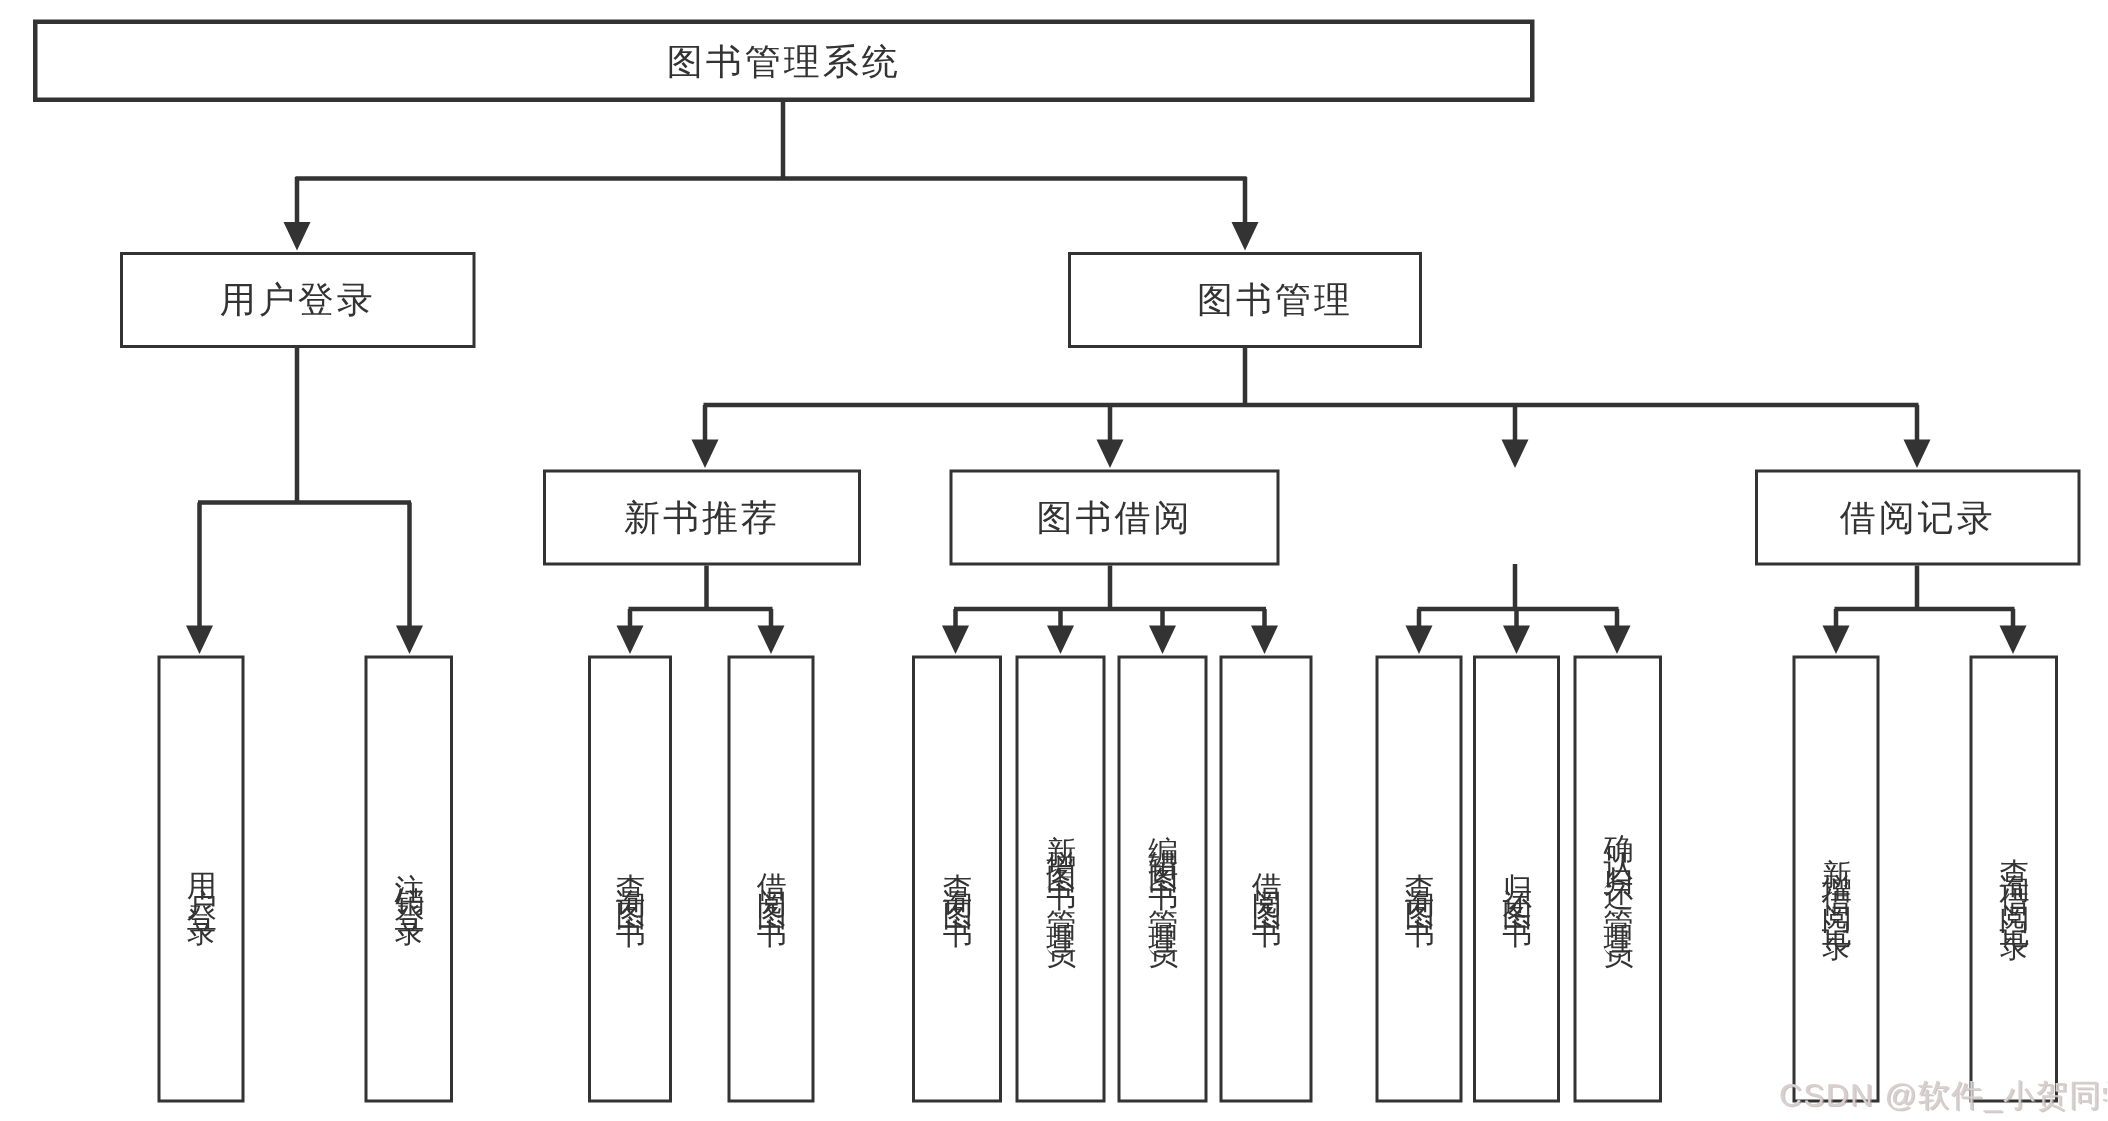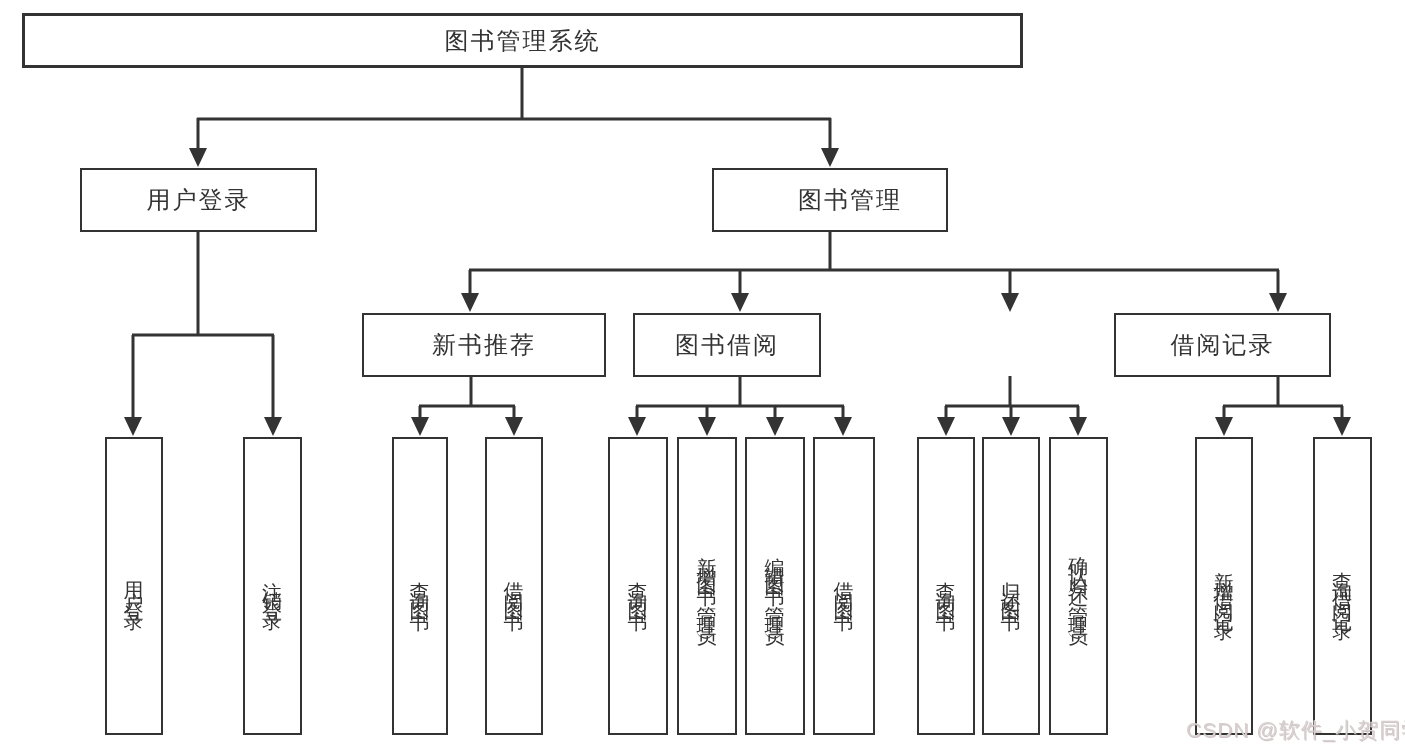--- a/index.html
+++ b/index.html
@@ -85,27 +85,27 @@
     <span class="hlabel">图书管理系统</span>
   </div>
 
   <div class="node" style="left:80px; top:168px; width:237px; height:64px;">
     <span class="hlabel">用户登录</span>
   </div>
   <div class="node" style="left:712px; top:168px; width:236px; height:64px;padding-left:40px;">
     <span class="hlabel">图书管理</span>
   </div>
 
-  <div class="node" style="left:362px; top:313px; width:244px; height:64px;justify-content:center;">
+  <div class="node" style="left:362px; top:313px; width:212px; height:64px;justify-content:center;">
     <span class="hlabel">新书推荐</span>
   </div>
-  <div class="node" style="left:633px; top:313px; width:188px; height:64px;">
+  <div class="node" style="left:633px; top:313px; width:220px; height:64px;">
     <span class="hlabel">图书借阅</span>
   </div>
-  <div class="node" style="left:1114px; top:313px; width:217px; height:64px;">
+  <div class="node" style="left:1170px; top:313px; width:217px; height:64px;">
     <span class="hlabel">借阅记录</span>
   </div>
 
   <div class="node vbox" style="left:105px; top:437px; width:58px; height:298px;">
     <span class="vlabel">用户登录</span>
   </div>
   <div class="node vbox" style="left:243px; top:437px; width:59px; height:298px;">
     <span class="vlabel">注销登录</span>
   </div>
 

